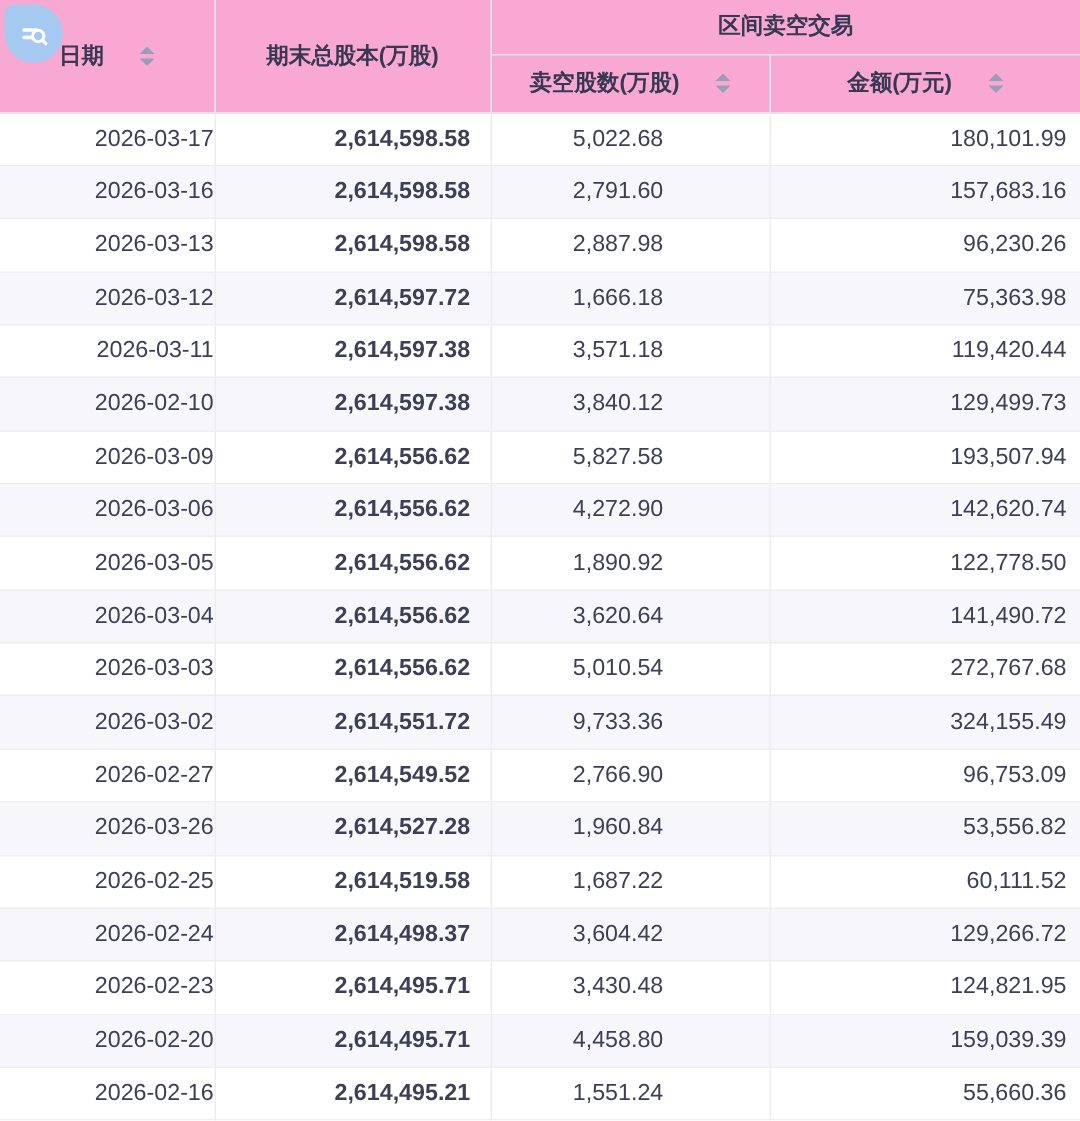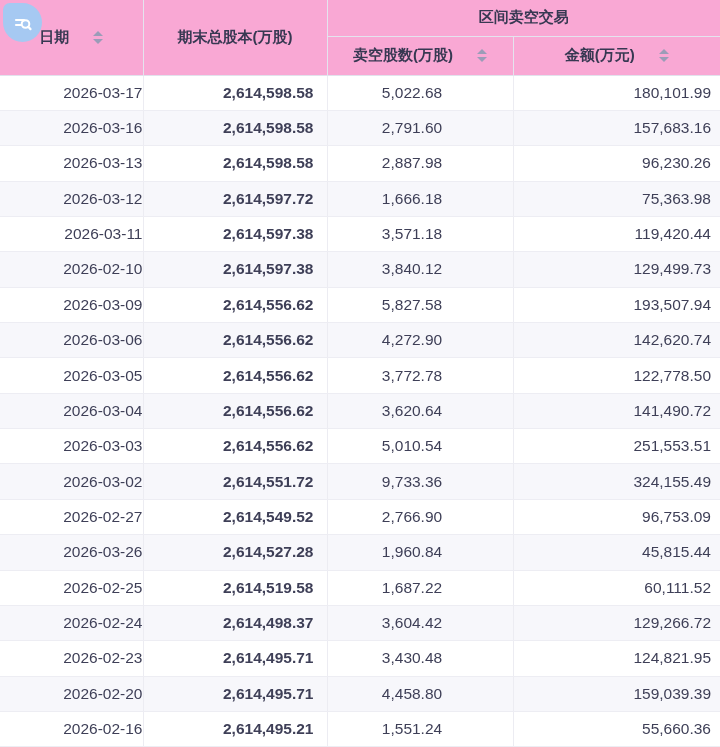--- a/index.html
+++ b/index.html
@@ -185,52 +185,52 @@
     </tr>
         <tr>
       <td class="td-date">2026-03-06</td>
       <td class="td-total">2,614,556.62</td>
       <td class="td-shares">4,272.90</td>
       <td class="td-amount">142,620.74</td>
     </tr>
         <tr>
       <td class="td-date">2026-03-05</td>
       <td class="td-total">2,614,556.62</td>
-      <td class="td-shares">3,772.78</td>
+      <td class="td-shares">1,890.92</td>
       <td class="td-amount">122,778.50</td>
     </tr>
         <tr>
       <td class="td-date">2026-03-04</td>
       <td class="td-total">2,614,556.62</td>
       <td class="td-shares">3,620.64</td>
       <td class="td-amount">141,490.72</td>
     </tr>
         <tr>
       <td class="td-date">2026-03-03</td>
       <td class="td-total">2,614,556.62</td>
       <td class="td-shares">5,010.54</td>
-      <td class="td-amount">251,553.51</td>
+      <td class="td-amount">272,767.68</td>
     </tr>
         <tr>
       <td class="td-date">2026-03-02</td>
       <td class="td-total">2,614,551.72</td>
       <td class="td-shares">9,733.36</td>
       <td class="td-amount">324,155.49</td>
     </tr>
         <tr>
       <td class="td-date">2026-02-27</td>
       <td class="td-total">2,614,549.52</td>
       <td class="td-shares">2,766.90</td>
       <td class="td-amount">96,753.09</td>
     </tr>
         <tr>
       <td class="td-date">2026-03-26</td>
       <td class="td-total">2,614,527.28</td>
       <td class="td-shares">1,960.84</td>
-      <td class="td-amount">45,815.44</td>
+      <td class="td-amount">53,556.82</td>
     </tr>
         <tr>
       <td class="td-date">2026-02-25</td>
       <td class="td-total">2,614,519.58</td>
       <td class="td-shares">1,687.22</td>
       <td class="td-amount">60,111.52</td>
     </tr>
         <tr>
       <td class="td-date">2026-02-24</td>
       <td class="td-total">2,614,498.37</td>

